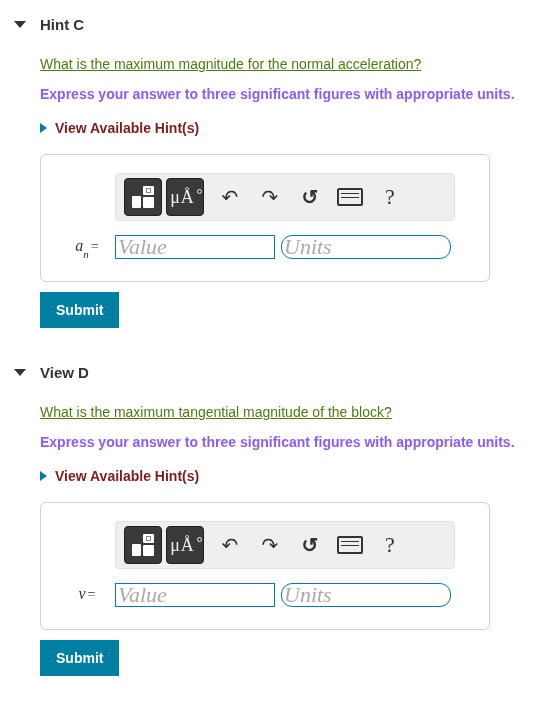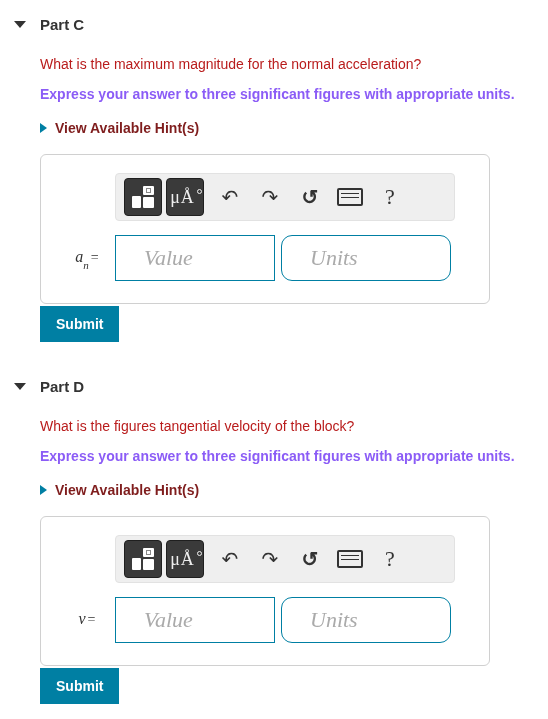--- a/index.html
+++ b/index.html
@@ -29,23 +29,24 @@
   }
   .part-header .title {
     font-weight: bold;
     font-size: 15px;
     color: #333;
   }
   .part-body {
     padding: 10px 4px 0 40px;
   }
   .question {
-    color: #b91c1c;
+    color: #4d7c0f;
     padding-bottom: 10px;
     line-height: 1.4;
+    text-decoration: underline;
   }
   .instruction {
     font-weight: bold;
     color: #8b5cf6;
     padding-bottom: 16px;
     line-height: 1.4;
   }
   .hints {
     display: flex;
     align-items: center;
@@ -157,53 +158,53 @@
     font-style: italic;
     font-size: 16px;
     color: #333;
     width: 56px;
     text-align: center;
     display:flex; align-items:center; justify-content:center; gap:0;
   }
   .var-label sub { font-style: italic; font-size: 11px; position:relative; top:3px;}
   .eq { font-style: normal; font-size:14px; margin-left:2px;}
   .field {
-    height: 46px;
+    height: 24px;
     border: 1px solid #007fa3;
     box-sizing: border-box;
     font-family: "Times New Roman", serif;
     font-style: italic;
     font-size: 22px;
     color: #aaa;
-    padding: 0 28px;
+    padding: 0 2px;
     display: flex;
     align-items: center;
     background: #fff;
   }
   .field.value { width: 160px; margin-right: 6px;}
   .field.units { width: 170px; border-radius: 11px; }
 
   .submit-btn {
-    margin-top: 2px;
+    margin-top: 10px;
     background: #007fa3;
     color: #fff;
     font-weight: bold;
     font-size: 14px;
     border: none;
     padding: 10px 16px;
     cursor: pointer;
   }
 </style>
 </head>
 <body>
 
 <div class="part">
   <div class="part-header">
     <div class="caret"></div>
-    <div class="title">Part C</div>
+    <div class="title">Hint C</div>
   </div>
   <div class="part-body">
     <div class="question">What is the maximum magnitude for the normal acceleration?</div>
     <div class="instruction">Express your answer to three significant figures with appropriate units.</div>
     <div class="hints">
       <div class="tri"></div>
       <span>View Available Hint(s)</span>
     </div>
 
     <div class="answer-panel">
@@ -246,24 +247,24 @@
       </div>
     </div>
 
     <button class="submit-btn">Submit</button>
   </div>
 </div>
 
 <div class="part">
   <div class="part-header">
     <div class="caret"></div>
-    <div class="title">Part D</div>
+    <div class="title">View D</div>
   </div>
   <div class="part-body">
-    <div class="question">What is the figures tangential velocity of the block?</div>
+    <div class="question">What is the maximum tangential magnitude of the block?</div>
     <div class="instruction">Express your answer to three significant figures with appropriate units.</div>
     <div class="hints">
       <div class="tri"></div>
       <span>View Available Hint(s)</span>
     </div>
 
     <div class="answer-panel">
       <div class="toolbar">
         <div class="tool-btn dark" title="Templates">
           <div class="tpl-icon">

